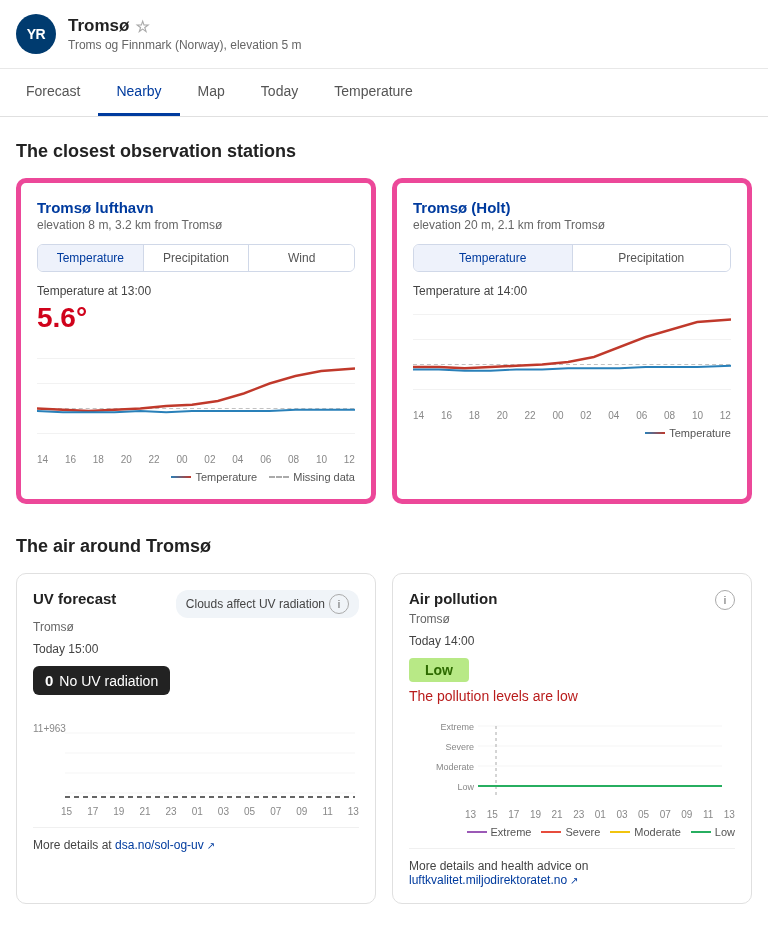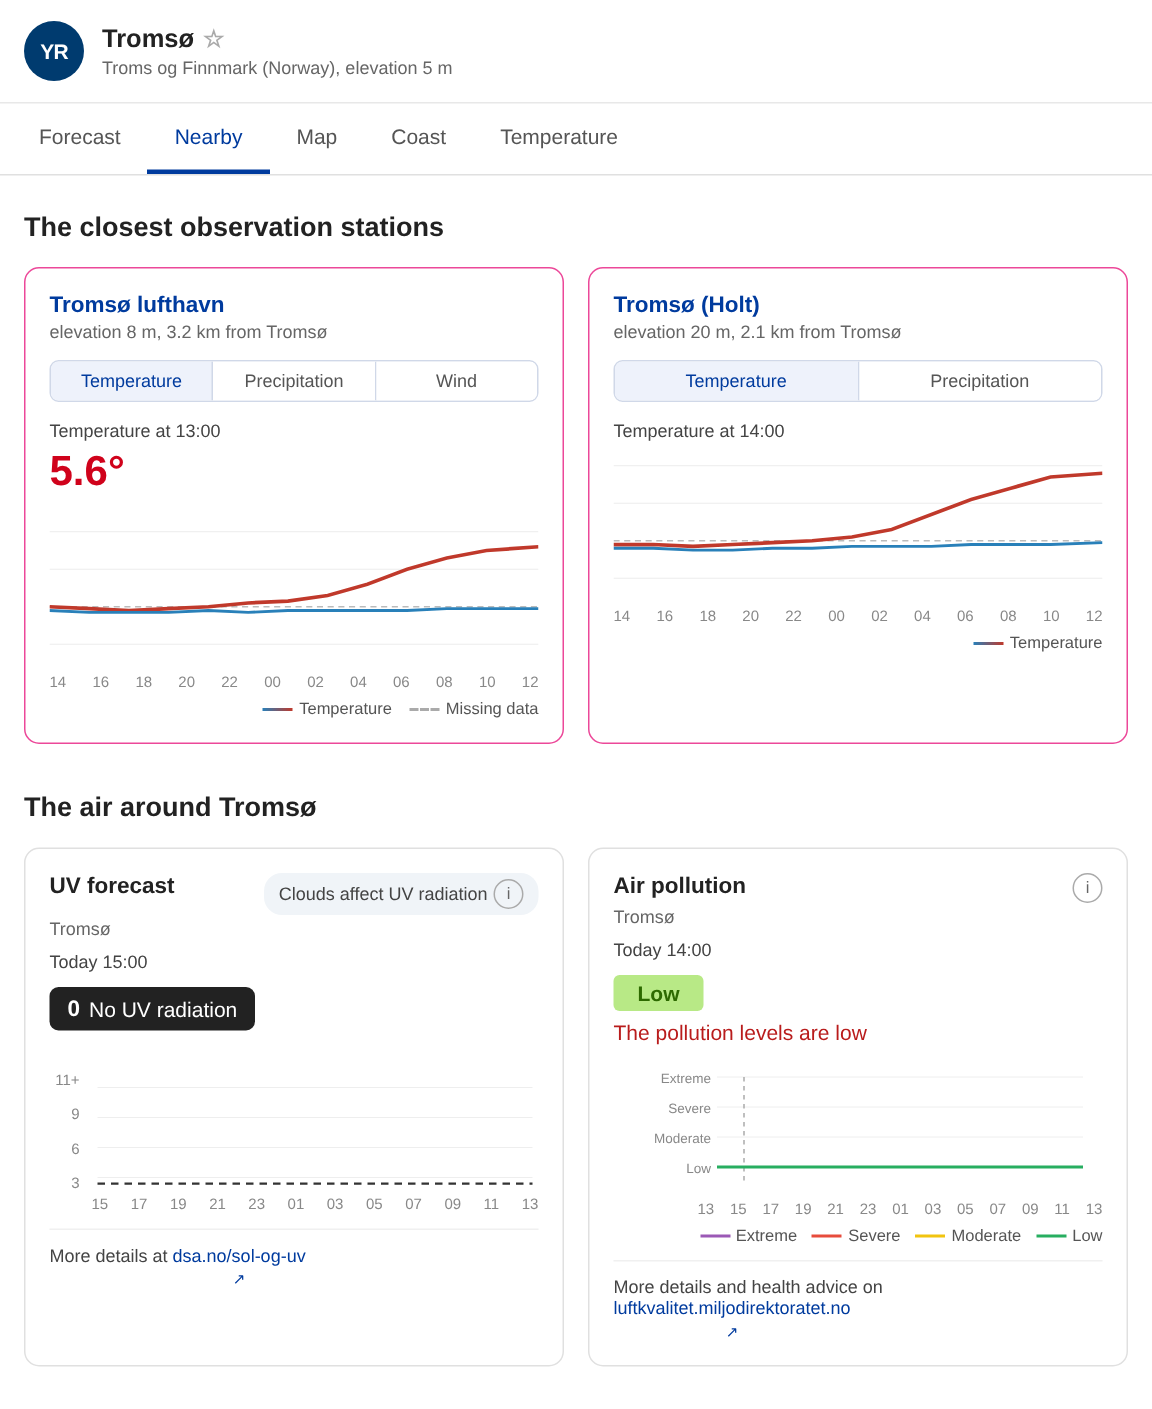--- a/index.html
+++ b/index.html
@@ -17,21 +17,21 @@
     .nav-tabs { display: flex; border-bottom: 1px solid #e0e0e0; padding: 0 8px; }
     .nav-tab { padding: 14px 18px; font-size: 14px; color: #555; cursor: pointer; border-bottom: 3px solid transparent; white-space: nowrap; }
     .nav-tab.active { color: #003b9e; border-bottom: 3px solid #003b9e; font-weight: 500; }
 
     
     .content { padding: 24px 16px; }
     .section-title { font-size: 18px; font-weight: 600; margin-bottom: 16px; }
 
     
     .cards-grid { display: grid; grid-template-columns: 1fr 1fr; gap: 16px; margin-bottom: 32px; }
-    .card { border: 1px solid #ec4899; border-radius: 10px; padding: 16px; background: #fff; }
+    .card { border: 5px solid #ec4899; border-radius: 10px; padding: 16px; background: #fff; }
     .card-title { font-size: 15px; font-weight: 600; color: #003b9e; text-decoration: none; margin-bottom: 2px; display: block; }
     .card-sub { font-size: 12px; color: #666; margin-bottom: 12px; }
 
     
     .tab-buttons { display: flex; border: 1px solid #d0d8e8; border-radius: 6px; overflow: hidden; margin-bottom: 12px; }
     .tab-btn { flex: 1; padding: 6px 10px; font-size: 12px; text-align: center; cursor: pointer; background: #fff; color: #555; border: none; border-right: 1px solid #d0d8e8; }
     .tab-btn:last-child { border-right: none; }
     .tab-btn.active { color: #003b9e; background: #eef2fb; font-weight: 500; }
 
     .temp-label { font-size: 12px; color: #444; margin-bottom: 4px; }
@@ -60,21 +60,21 @@
     .uv-clouds-badge { display: inline-flex; align-items: center; gap: 4px; background: #f0f4f8; border-radius: 12px; padding: 4px 10px; font-size: 12px; color: #444; }
     .uv-badge { display: inline-flex; align-items: center; gap: 6px; background: #222; color: #fff; border-radius: 6px; padding: 6px 12px; font-size: 14px; font-weight: 500; margin-bottom: 12px; }
     .uv-num { font-weight: 700; font-size: 15px; }
 
     
     .pollution-badge { display: inline-block; background: #b8e986; color: #2d6a00; font-weight: 600; padding: 4px 16px; border-radius: 4px; font-size: 14px; margin-bottom: 6px; }
     .pollution-desc { font-size: 14px; color: #b91c1c; margin-bottom: 12px; }
 
     
     .more-details { font-size: 12px; color: #444; margin-top: 10px; border-top: 1px solid #f0f0f0; padding-top: 10px; }
-    .more-details a { color: #003b9e; text-decoration: none; display: inline-flex; align-items: center; gap: 3px; flex-direction: column; }
+    .more-details a { color: #003b9e; text-decoration: none; display: inline-flex; align-items: center; gap: 3px; }
     .ext-icon { font-size: 10px; }
   </style>
 </head>
 <body>
 
 <div class="header">
   <div class="logo">
     <span class="logo-text">YR</span>
   </div>
   <div>
@@ -83,21 +83,21 @@
       <span class="star-icon">☆</span>
     </div>
     <div class="location-sub">Troms og Finnmark (Norway), elevation 5 m</div>
   </div>
 </div>
 
 <nav class="nav-tabs">
   <div class="nav-tab">Forecast</div>
   <div class="nav-tab active">Nearby</div>
   <div class="nav-tab">Map</div>
-  <div class="nav-tab">Coast</div>
+  <div class="nav-tab">Today</div>
   <div class="nav-tab">Temperature</div>
 </nav>
 
 <div class="content">
 
   <h2 class="section-title">The closest observation stations</h2>
 
   <div class="cards-grid">
 
     <div class="card">
@@ -204,21 +204,21 @@
           </span>
         </div>
       </div>
       <div class="air-card-loc">Tromsø</div>
       <div class="air-card-time">Today 15:00</div>
       <div class="uv-badge">
         <span class="uv-num">0</span>
         <span>No UV radiation</span>
       </div>
       <div style="position:relative;margin-top:16px;">
-        <div style="display:flex;flex-direction:column;justify-content:space-between;height:80px;font-size:10px;color:#888;position:absolute;left:0;top:0;bottom:20px;text-align:right;padding-right:4px;width:24px;">
+        <div style="display:flex;flex-direction:row;justify-content:space-between;height:80px;font-size:10px;color:#888;position:absolute;left:0;top:0;bottom:20px;text-align:right;padding-right:4px;width:24px;">
           <span>11+</span>
           <span>9</span>
           <span>6</span>
           <span>3</span>
         </div>
         <div style="margin-left:28px;">
           <svg viewBox="0 0 290 80" width="100%" height="80">
             <line x1="0" y1="10" x2="290" y2="10" stroke="#e8e8e8" stroke-width="0.5"></line>
             <line x1="0" y1="30" x2="290" y2="30" stroke="#e8e8e8" stroke-width="0.5"></line>
             <line x1="0" y1="50" x2="290" y2="50" stroke="#e8e8e8" stroke-width="0.5"></line>

